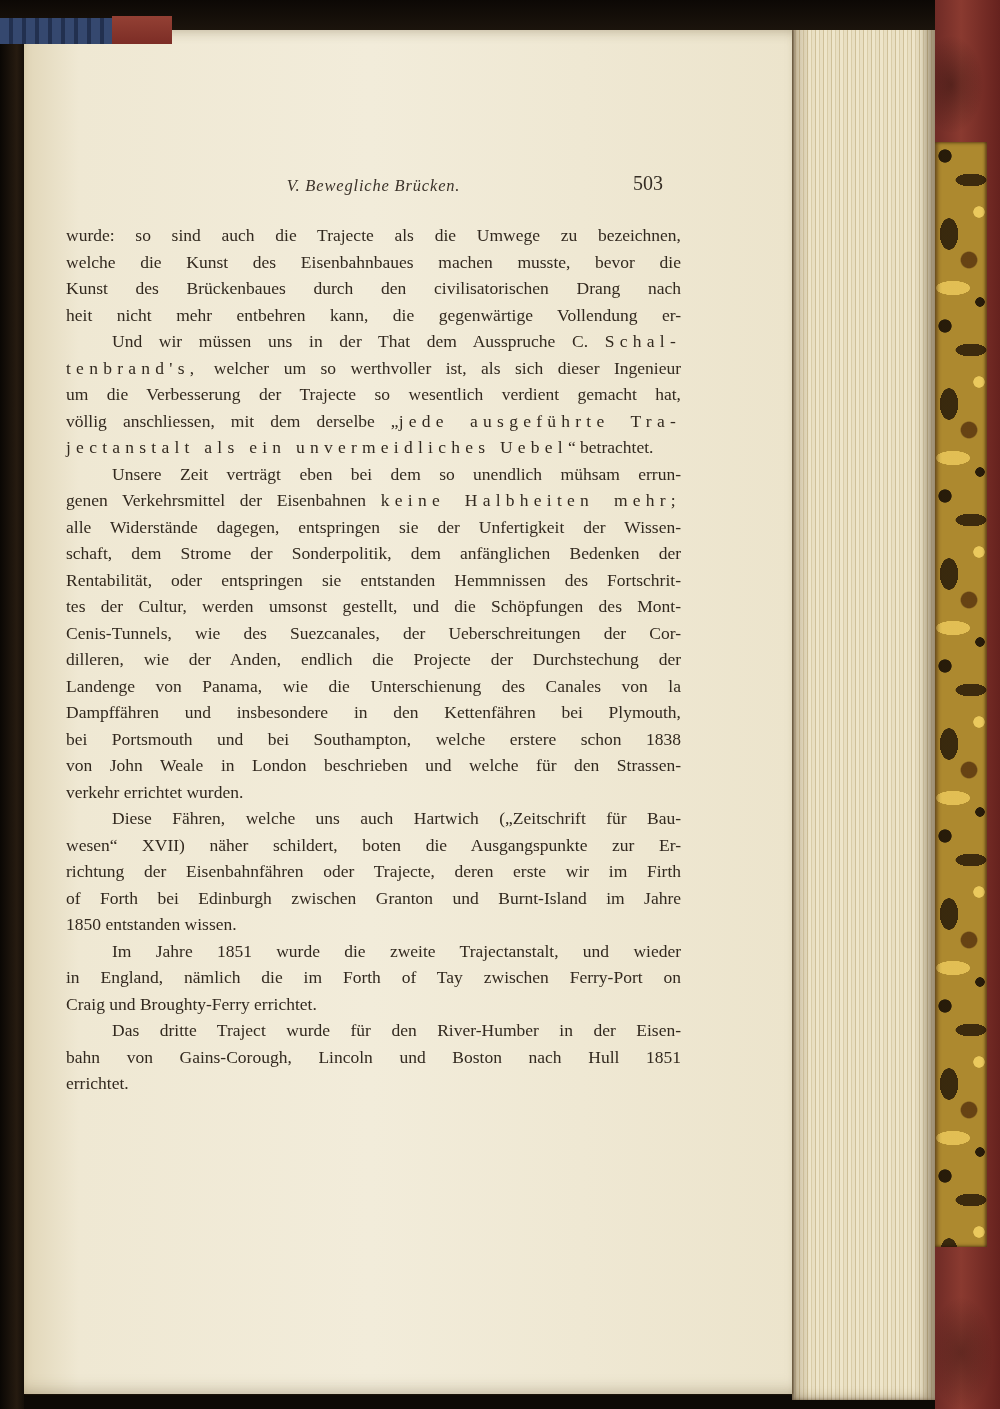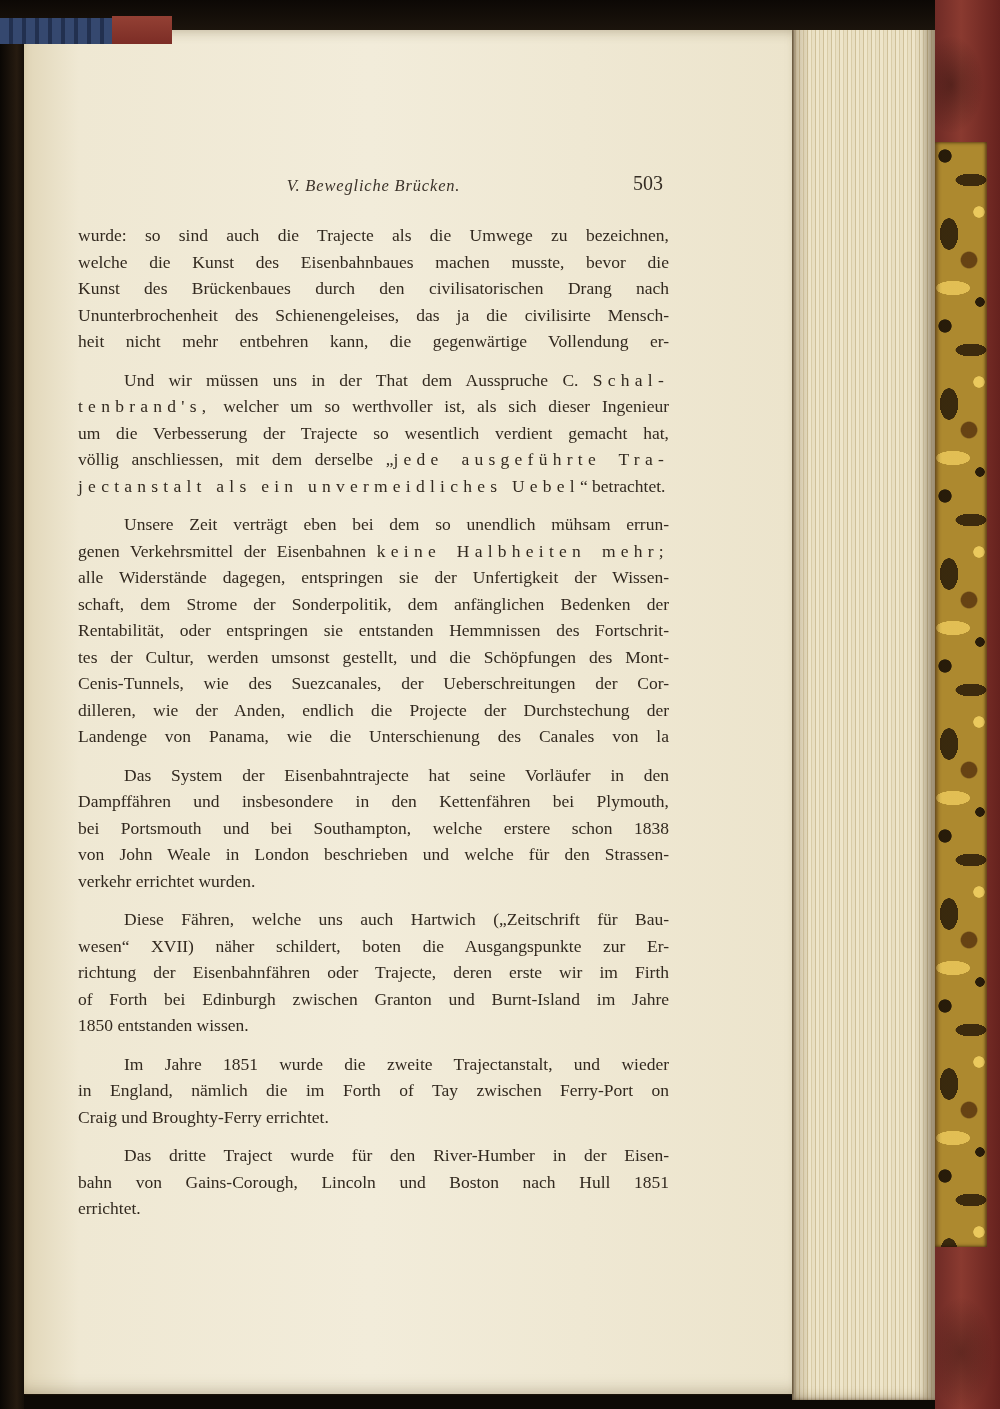--- a/index.html
+++ b/index.html
@@ -34,21 +34,21 @@
   }
   .header { position:relative; margin:146px 111px 0 42px; height:26px; }
   .chapter-title {
     text-align:center; font-style:italic; font-size:16.5px; color:#3c332a;
     letter-spacing:.05em;
   }
   .page-number { position:absolute; right:18px; top:-4px; font-size:20px; color:#352d24; }
   .text-block {
     margin:20px 111px 0 42px; color:#32291f; font-size:17.5px; line-height:26.5px;
   }
-  .paragraph { margin:12px; }
+  .paragraph { margin:0; }
   .line { text-align:justify; text-align-last:justify; }
   .line.last { text-align-last:left; }
   .line.indent { text-indent:46px; }
   .sp { letter-spacing:.30em; }
   
   .page-stack {
     position:absolute; left:792px; top:0; width:143px; height:1400px; z-index:2;
     background:
       linear-gradient(90deg, rgba(92,68,36,.30), rgba(92,68,36,0) 18px),
       repeating-linear-gradient(90deg,#eee5ca 0 3px,#d9cca8 3px 4px,#e9dfc2 4px 7px,#cfc099 7px 8px),
@@ -88,21 +88,20 @@
   <div class="page">
     <div class="header">
       <div class="chapter-title">V. Bewegliche Brücken.</div>
       <div class="page-number">503</div>
     </div>
     <div class="text-block">
         <div class="paragraph">
           <div class="line">wurde: so sind auch die Trajecte als die Umwege zu bezeichnen,</div>
           <div class="line">welche die Kunst des Eisenbahnbaues machen musste, bevor die</div>
           <div class="line">Kunst des Brückenbaues durch den civilisatorischen Drang nach</div>
-          <div class="line">Ununterbrochenheit des Schienengeleises, das ja die civilisirte Mensch-</div>
           <div class="line">heit nicht mehr entbehren kann, die gegenwärtige Vollendung er-</div>
         </div>
         <div class="paragraph">
           <div class="line indent"><span>Und wir müssen uns in der That dem Ausspruche C. </span><span class="sp">Schal-</span></div>
           <div class="line"><span class="sp">tenbrand's,</span><span> welcher um so werthvoller ist, als sich dieser Ingenieur</span></div>
           <div class="line">um die Verbesserung der Trajecte so wesentlich verdient gemacht hat,</div>
           <div class="line"><span>völlig anschliessen, mit dem derselbe „</span><span class="sp">jede ausgeführte Tra-</span></div>
           <div class="line last"><span class="sp">jectanstalt als ein unvermeidliches Uebel</span><span>“ betrachtet.</span></div>
         </div>
         <div class="paragraph">
@@ -110,21 +109,20 @@
           <div class="line"><span>genen Verkehrsmittel der Eisenbahnen </span><span class="sp">keine Halbheiten mehr;</span></div>
           <div class="line">alle Widerstände dagegen, entspringen sie der Unfertigkeit der Wissen-</div>
           <div class="line">schaft, dem Strome der Sonderpolitik, dem anfänglichen Bedenken der</div>
           <div class="line">Rentabilität, oder entspringen sie entstanden Hemmnissen des Fortschrit-</div>
           <div class="line">tes der Cultur, werden umsonst gestellt, und die Schöpfungen des Mont-</div>
           <div class="line">Cenis-Tunnels, wie des Suezcanales, der Ueberschreitungen der Cor-</div>
           <div class="line">dilleren, wie der Anden, endlich die Projecte der Durchstechung der</div>
           <div class="line">Landenge von Panama, wie die Unterschienung des Canales von la</div>
         </div>
         <div class="paragraph">
-          <div class="line indent">Das System der Eisenbahntrajecte hat seine Vorläufer in den</div>
           <div class="line">Dampffähren und insbesondere in den Kettenfähren bei Plymouth,</div>
           <div class="line">bei Portsmouth und bei Southampton, welche erstere schon 1838</div>
           <div class="line">von John Weale in London beschrieben und welche für den Strassen-</div>
           <div class="line last">verkehr errichtet wurden.</div>
         </div>
         <div class="paragraph">
           <div class="line indent">Diese Fähren, welche uns auch Hartwich („Zeitschrift für Bau-</div>
           <div class="line">wesen“ XVII) näher schildert, boten die Ausgangspunkte zur Er-</div>
           <div class="line">richtung der Eisenbahnfähren oder Trajecte, deren erste wir im Firth</div>
           <div class="line">of Forth bei Edinburgh zwischen Granton und Burnt-Island im Jahre</div>

